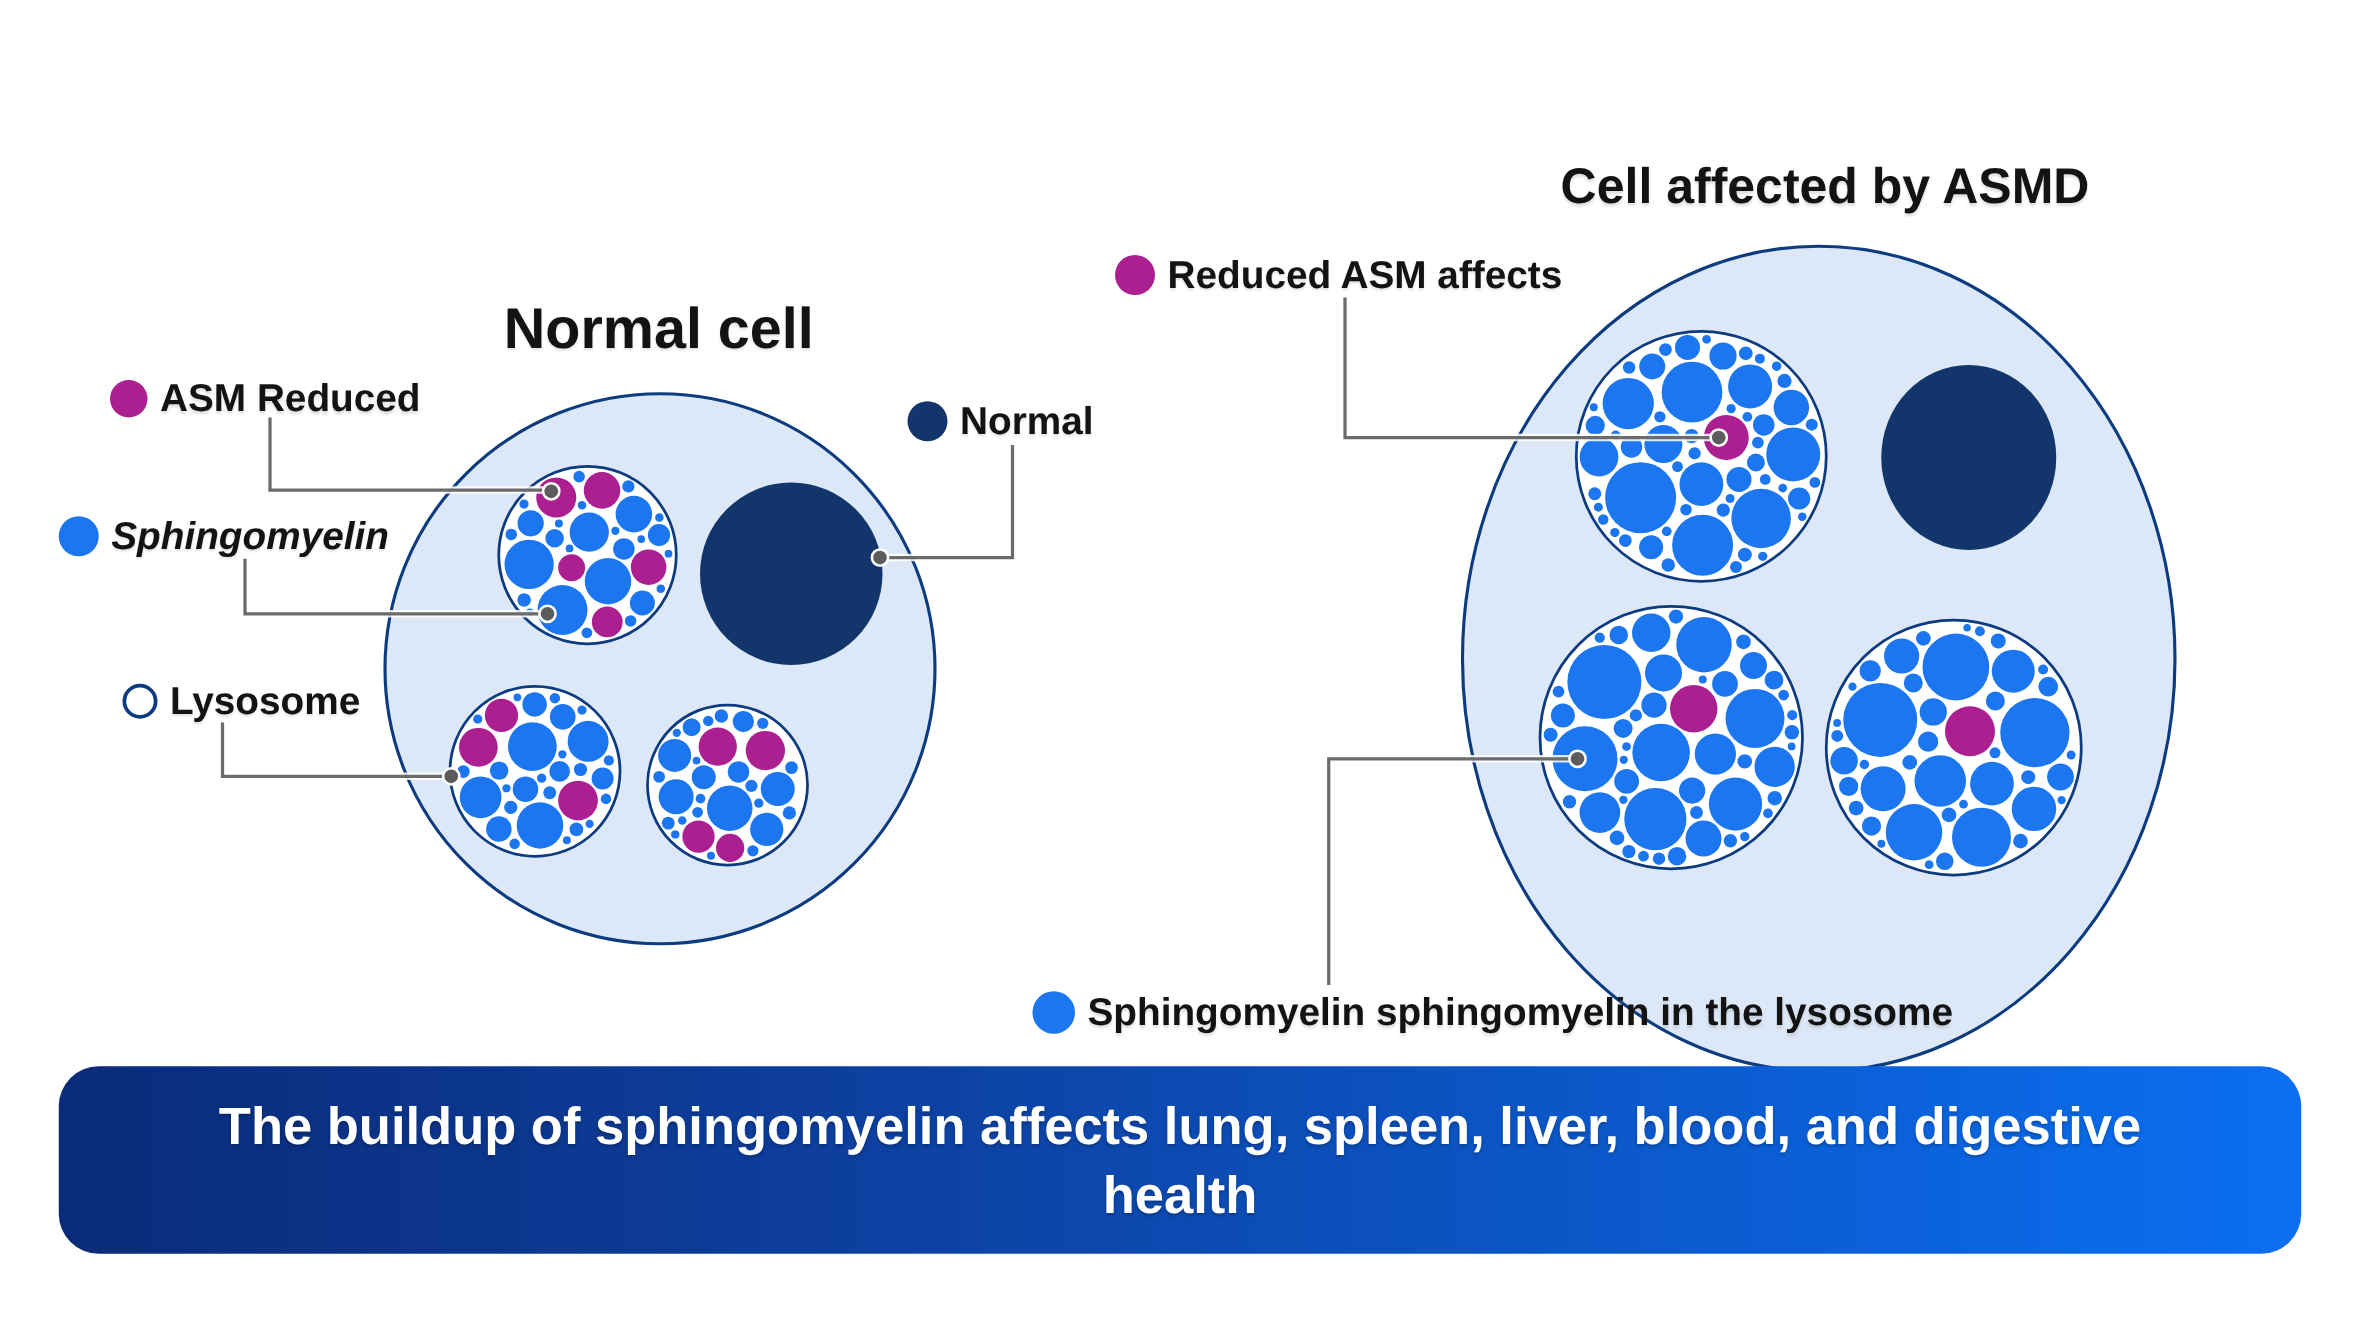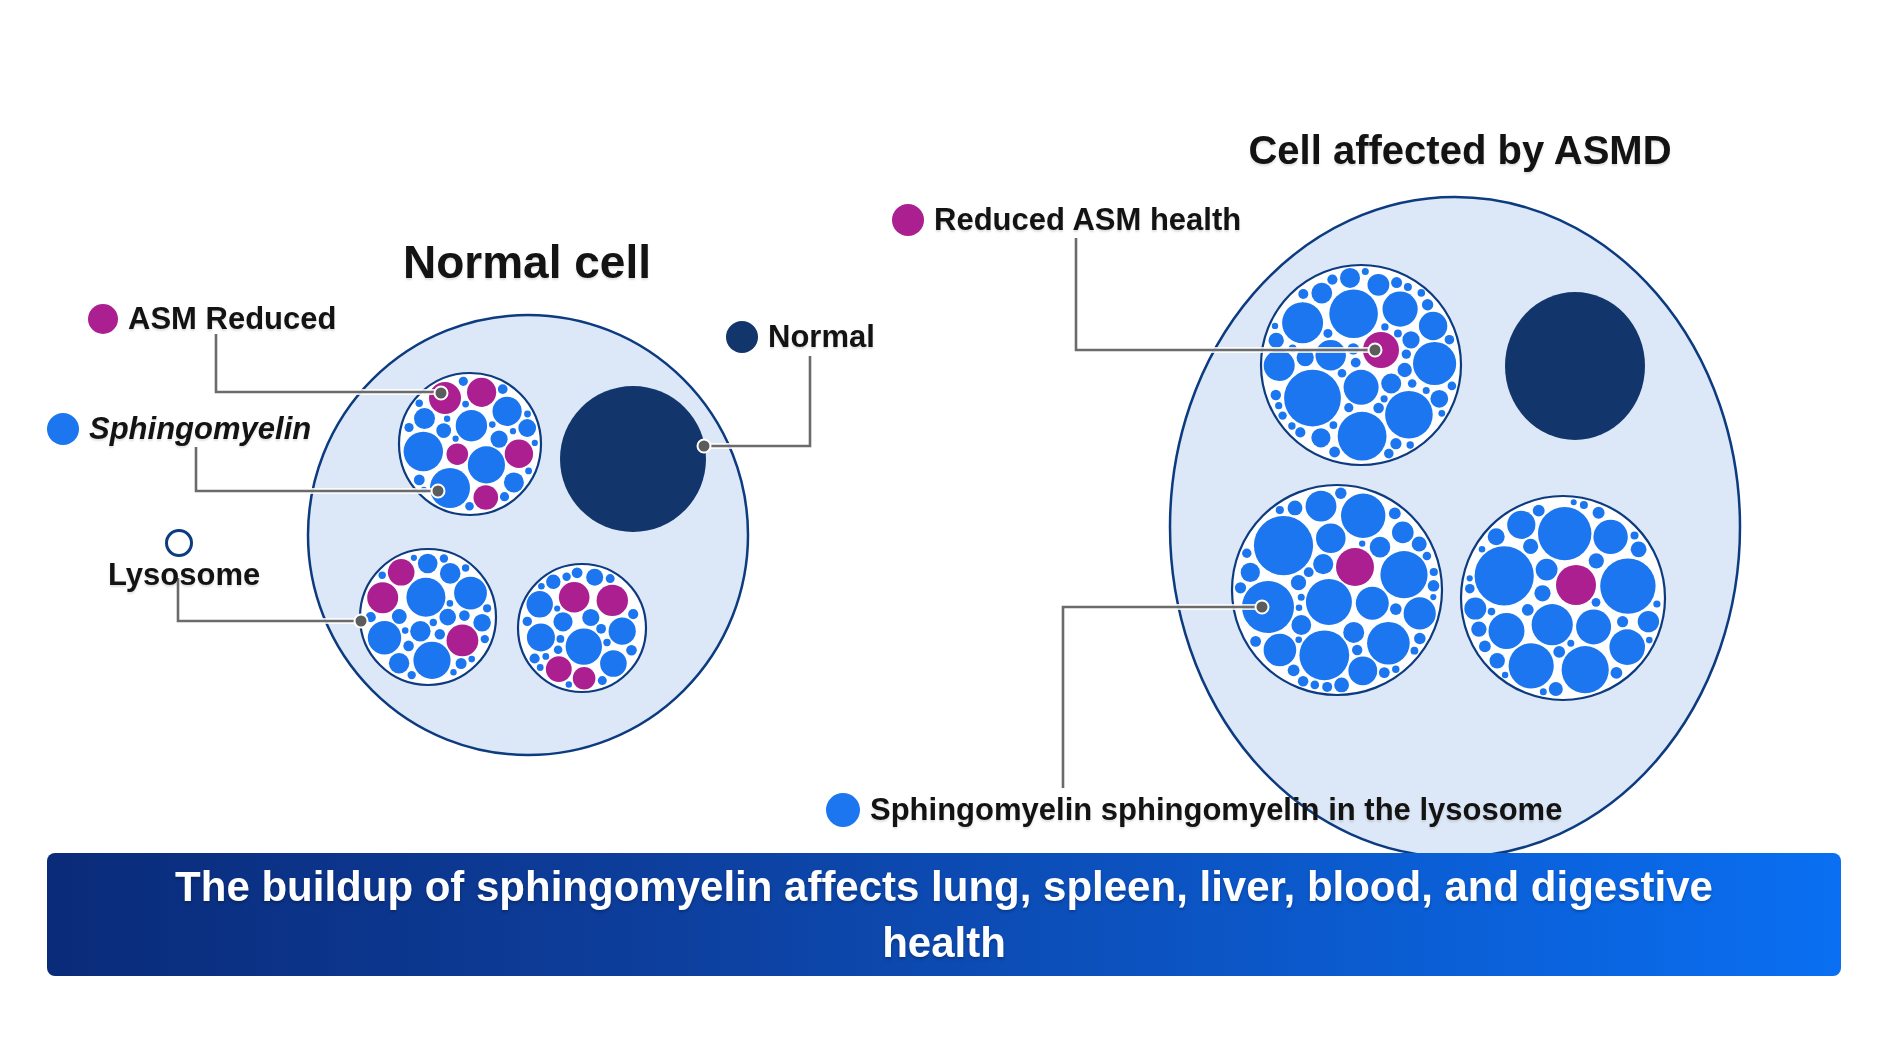--- a/index.html
+++ b/index.html
@@ -8,21 +8,21 @@
   #diagram{position:absolute;left:0;top:0;}
   .title{position:absolute;transform:translate(-50%,-50%);font-weight:700;color:#131313;
          white-space:nowrap;text-shadow:0 2px 2px rgba(130,130,130,0.25);}
   .title-left{font-size:46px;}
   .title-right{font-size:40px;}
   .legend-item{position:absolute;display:flex;align-items:center;transform:translateY(-50%);}
   .legend-dot{display:inline-block;border-radius:50%;flex:0 0 auto;}
   .legend-ring{display:inline-block;border-radius:50%;background:#ffffff;box-sizing:border-box;flex:0 0 auto;}
   .legend-text{font-weight:700;font-size:31px;color:#131313;margin-left:10px;white-space:nowrap;
                text-shadow:0 2px 2px rgba(130,130,130,0.25);}
-  #banner{position:absolute;left:47px;top:853px;width:1794px;height:123px;border-radius:8px;
+  #banner{position:absolute;left:47px;top:853px;width:1794px;height:150px;border-radius:32px;
           display:flex;align-items:center;justify-content:center;}
   #banner-text{color:#ffffff;font-weight:700;font-size:42px;line-height:1.32;text-align:center;
                padding:0 70px;text-shadow:0 2px 3px rgba(0,0,0,0.25);}
 </style>
 </head>
 <body>
 
 <div id="stage">
   <svg id="diagram" width="1888" height="1062" viewBox="0 0 1888 1062">
       <ellipse cx="528" cy="535" rx="220" ry="220" fill="#dce7f7" stroke="#0c3b80" stroke-width="2.5"></ellipse>
@@ -311,31 +311,31 @@
   <div class="title title-right" id="title-right" style="left: 1460px; top: 150px;">Cell affected by ASMD</div>
 
   <div class="legend-item" id="leg-l0" style="left: 88px; top: 319px;">
     <span class="legend-dot" style="width: 30px; height: 30px; background: rgb(172, 31, 144);"></span>
     <span class="legend-text">ASM Reduced</span>
   </div>
   <div class="legend-item" id="leg-l1" style="left: 47px; top: 429px; font-style: italic;">
     <span class="legend-dot" style="width: 32px; height: 32px; background: rgb(27, 118, 239);"></span>
     <span class="legend-text">Sphingomyelin</span>
   </div>
-  <div class="legend-item" id="leg-l2" style="left: 98px; top: 561px; flex-direction: column;">
+  <div class="legend-item" id="leg-l2" style="left: 98px; top: 561px;">
     <span class="legend-ring" style="width: 28px; height: 28px; border: 3px solid rgb(12, 59, 128);"></span>
     <span class="legend-text">Lysosome</span>
   </div>
   <div class="legend-item" id="leg-l3" style="left: 726px; top: 337px;">
     <span class="legend-dot" style="width: 32px; height: 32px; background: rgb(18, 54, 107);"></span>
     <span class="legend-text">Normal</span>
   </div>
   <div class="legend-item" id="leg-r0" style="left: 892px; top: 220px;">
     <span class="legend-dot" style="width: 32px; height: 32px; background: rgb(172, 31, 144);"></span>
-    <span class="legend-text">Reduced ASM health</span>
+    <span class="legend-text">Reduced ASM affects</span>
   </div>
   <div class="legend-item" id="leg-r1" style="left: 826px; top: 810px;">
     <span class="legend-dot" style="width: 34px; height: 34px; background: rgb(27, 118, 239);"></span>
     <span class="legend-text">Sphingomyelin sphingomyelin in the lysosome</span>
   </div>
 
   <div id="banner" style="background: linear-gradient(90deg, rgb(10, 43, 121) 0%, rgb(13, 63, 158) 35%, rgb(10, 111, 242) 100%);">
     <div id="banner-text" style="color: rgb(255, 255, 255);">The buildup of sphingomyelin affects lung, spleen, liver, blood, and digestive health</div>
   </div>
 </div>

